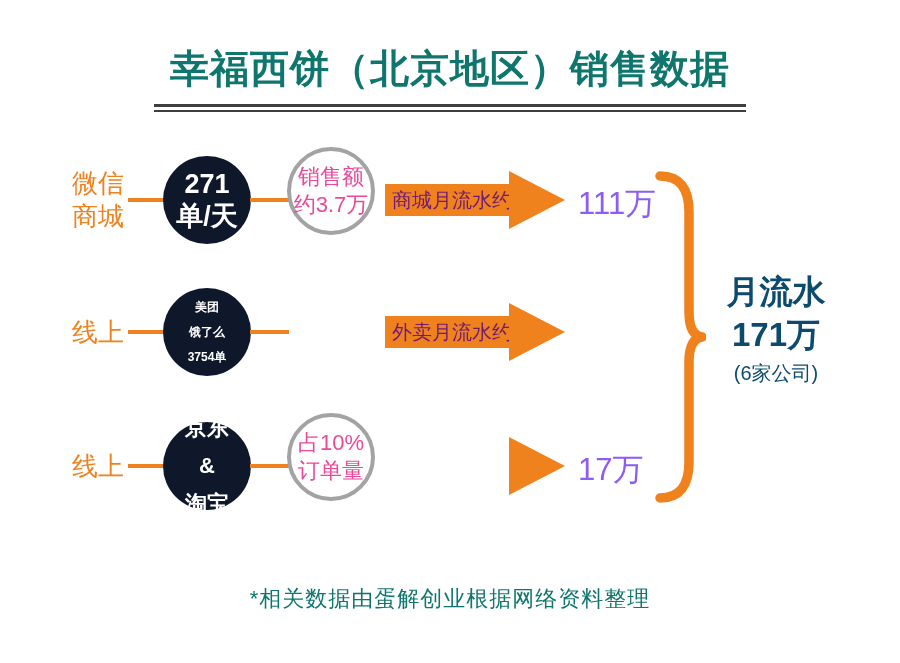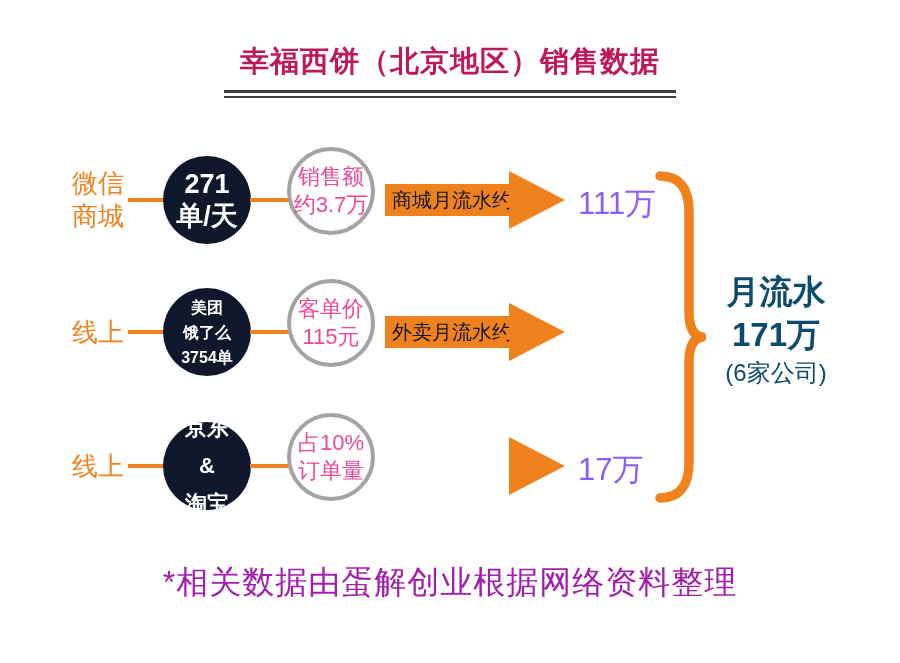--- a/index.html
+++ b/index.html
@@ -19,23 +19,23 @@
   
   .title-wrap {
     position: absolute;
     top: 42px;
     left: 0;
     width: 100%;
     text-align: center;
   }
   .title-inner { display: inline-block; }
   .title-text {
-    font-size: 29px;
+    font-size: 39px;
     font-weight: bold;
-    color: #be185d;
+    color: #0f766e;
     letter-spacing: 1px;
     white-space: nowrap;
   }
   .title-underline {
     height: 3px;
     margin: 8px -16px 0 -16px;
     border-top: 3px solid #3f3f3f;
     border-bottom: 2px solid #3f3f3f;
   }
 
@@ -84,21 +84,21 @@
     background: #0f172a;
     display: flex;
     align-items: center;
     justify-content: center;
     text-align: center;
     color: #ffffff;
     font-weight: bold;
     white-space: pre-line;
   }
   .row-0 .circle-filled { font-size: 27px; line-height: 32px; }
-  .row-1 .circle-filled { font-size: 16px; line-height: 25px; }
+  .row-1 .circle-filled { font-size: 12px; line-height: 25px; }
   .row-2 .circle-filled { font-size: 22px; line-height: 38px; }
 
   .circle-outline {
     position: absolute;
     left: 287px;
     top: 12px;
     width: 88px;
     height: 88px;
     box-sizing: border-box;
     border: 4px solid #a3a3a3;
@@ -114,21 +114,21 @@
     white-space: pre-line;
   }
 
   .arrow-rect {
     position: absolute;
     left: 385px;
     top: 49px;
     width: 125px;
     height: 32px;
     background: #f0821e;
-    color: #0f172a;
+    color: #701a75;
     font-size: 20px;
     display: flex;
     align-items: center;
     padding-left: 7px;
     box-sizing: border-box;
     white-space: nowrap;
   }
   .arrow-head {
     position: absolute;
     left: 509px;
@@ -164,34 +164,34 @@
     text-align: center;
     color: #0c4a6e;
   }
   .summary-line1, .summary-line2 {
     font-size: 33px;
     font-weight: bold;
     line-height: 43px;
     white-space: nowrap;
   }
   .summary-line3 {
-    font-size: 24px;
+    font-size: 20px;
     line-height: 34px;
     white-space: nowrap;
   }
 
   
   .footer-note {
     position: absolute;
-    top: 561px;
+    top: 584px;
     left: 0;
     width: 100%;
     text-align: center;
-    font-size: 32px;
-    color: #a21caf;
+    font-size: 22px;
+    color: #0f766e;
     letter-spacing: 1px;
   }
 </style>
 </head>
 <body>
 
 <div class="canvas">
 
   <div class="title-wrap">
     <div class="title-inner">
@@ -214,22 +214,20 @@
     <div class="row-value">111万</div>
   </div>
 
   <div class="row row-1">
     <div class="source-label">线上</div>
     <div class="connector c1"></div>
     <div class="circle-filled">美团
 饿了么
 3754单</div>
     <div class="connector c2"></div>
-    <div class="circle-outline">客单价
-115元</div>
     <div class="arrow-rect">外卖月流水约</div>
     <div class="arrow-head"></div>
   </div>
 
   <div class="row row-2">
     <div class="source-label">线上</div>
     <div class="connector c1"></div>
     <div class="circle-filled">京东
 &amp;
 淘宝</div>

